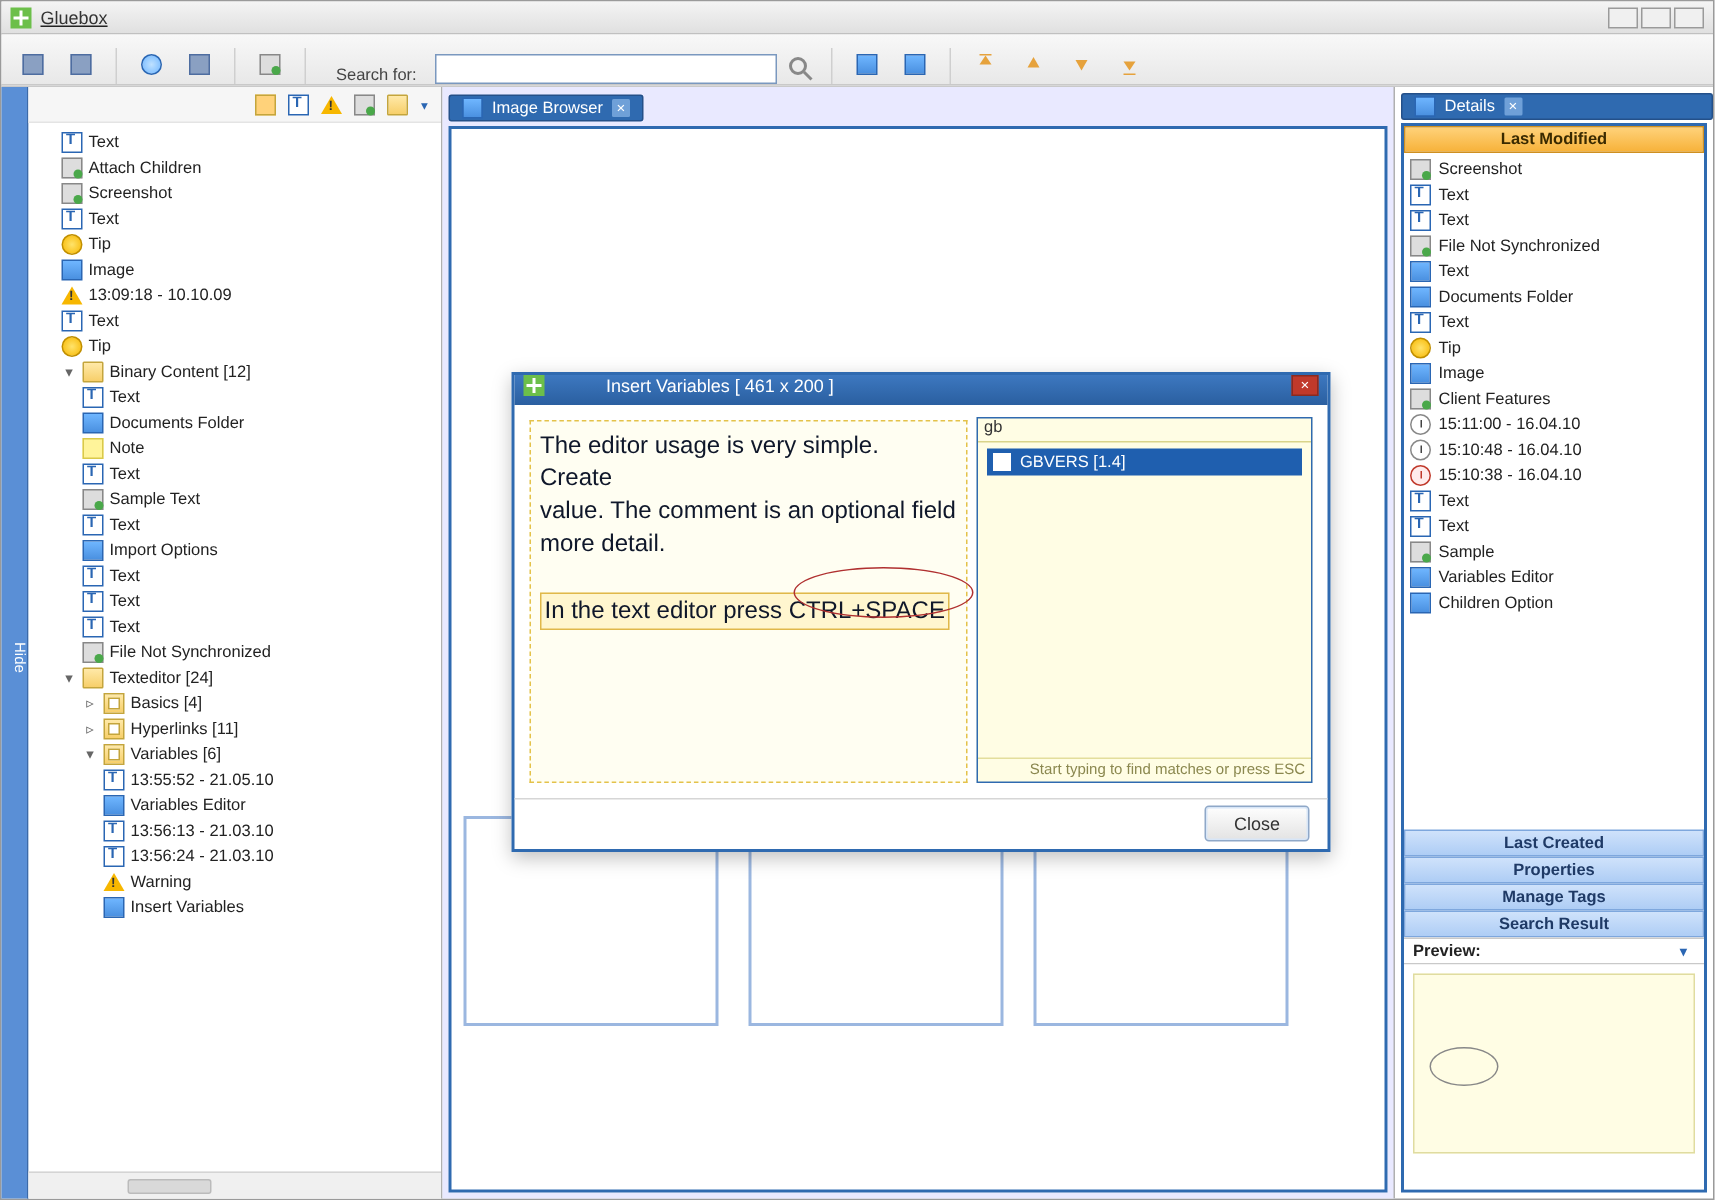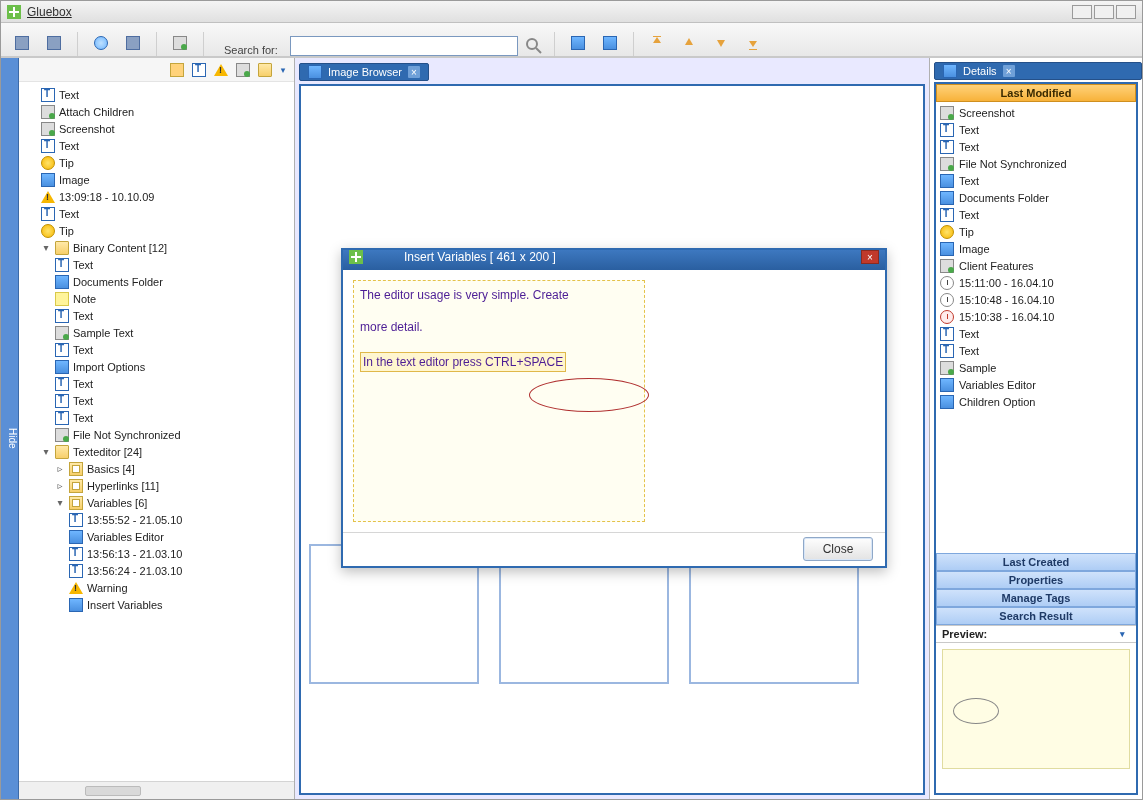--- a/index.html
+++ b/index.html
@@ -57,21 +57,21 @@
   .preview .pimg::after { content:""; position:absolute; left:10px; top:48px; width:44px; height:24px; border:1px solid #888; border-radius:50%;}
   
   .dialog { position:absolute; left:340px; top:190px; width:546px; height:320px; background:#fff; border:2px solid #2f6ab0; box-shadow:0 4px 12px rgba(0,0,0,0.25); display:flex; flex-direction:column;}
   .dlgtitle { height:22px; background:linear-gradient(#3d78c0,#2a5fa0); color:#fff; display:flex; padding:0 6px; font-size:12px;gap:35px;}
   .dlgtitle .dicon { width:14px; height:14px; background:#6cbf4a; margin-right:6px; position:relative;}
   .dlgtitle .dicon::before,.dlgtitle .dicon::after{content:"";position:absolute;background:#fff;}
   .dlgtitle .dicon::before{left:6px;top:2px;width:2px;height:10px;}
   .dlgtitle .dicon::after {left:2px;top:6px;width:10px;height:2px;}
   .dlgclose { margin-left:auto; width:18px; height:14px; background:#c0392b; color:#fff; display:flex; align-items:center; justify-content:center; border:1px solid #8a2a20; font-size:10px;}
   .dlgbody { flex:1; padding:10px; position:relative; }
-  .editor { width:292px; height:242px; border:1px dashed #e4c24a; background:#fffef2; padding:6px; font-size:12px; color:#4c1d95; line-height:1.35;}
+  .editor { width:292px; height:242px; border:1px dashed #e4c24a; background:#fffef2; padding:6px; font-size:16px; color:#0f172a; line-height:1.35;}
   .editor .active { border:1px solid #e0b84a; background:#fff6cf; padding:1px 2px; display:inline-block;}
   .ellipse { position:absolute; left:186px; top:108px; width:120px; height:34px; border:1px solid #b03030; border-radius:50%; pointer-events:none;}
   .popup { position:absolute; left:308px; top:8px; width:224px; height:244px; border:1px solid #2f6ab0; background:#fffde4; display:flex; flex-direction:column;}
   .popup .pin { height:16px; padding:0 4px; font-size:11px; color:#333; border-bottom:1px solid #d9d48a;}
   .popup .sel { margin:4px 6px; height:18px; background:#1f5faf; color:#fff; display:flex; align-items:center; gap:6px; padding:0 4px; font-size:11px;}
   .popup .sel .ficon { width:12px; height:12px; background:#fff; }
   .popup .hint { margin-top:auto; font-size:10px; color:#8b8850; text-align:right; padding:2px 4px; border-top:1px solid #e3de9c;}
   .dlgfoot { height:38px; border-top:1px solid #d6d6d6; display:flex; align-items:center; justify-content:flex-end; padding:0 12px;}
   .btn { min-width:70px; height:24px; background:linear-gradient(#fefefe,#e3e3e3); border:1px solid #8fa8c8; border-radius:3px; font-size:12px; color:#333; box-shadow:0 0 0 1px #d8e6f7 inset;}
   
@@ -516,25 +516,33 @@
 
     <div class="dialog">
       <div class="dlgtitle">
         <span class="dicon"></span>
         <span>Insert Variables  [ 461 x 200 ]</span>
         <span class="dlgclose">×</span>
       </div>
       <div class="dlgbody">
         <div class="editor">
           <span>The editor usage is very simple. Create</span><br>
-          <br>
+          <span>value. The comment is an optional field</span><br>
           <span>more detail.</span><br><br>
           <span class="active"><span>In the text editor press</span> <span>CTRL+SPACE</span></span>
         </div>
         <div class="ellipse"></div>
+        <div class="popup">
+          <div class="pin">gb</div>
+          <div class="sel">
+              <span class="ficon"></span>
+              <span>GBVERS [1.4]</span>
+            </div>
+          <div class="hint">Start typing to find matches or press ESC</div>
+        </div>
       </div>
       <div class="dlgfoot">
         <button class="btn">Close</button>
       </div>
     </div>
 
   </div>
 </div>
 
 </body></html>

